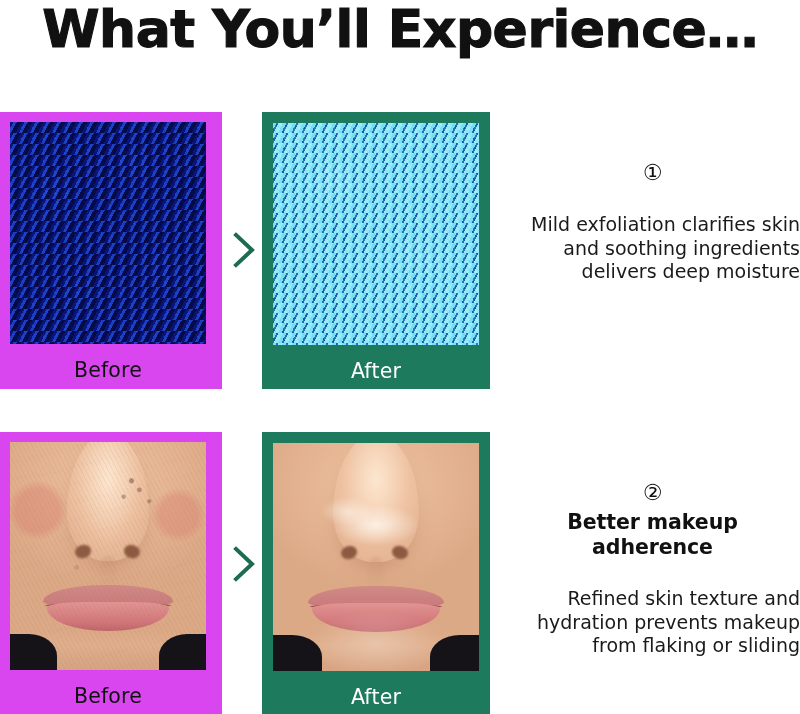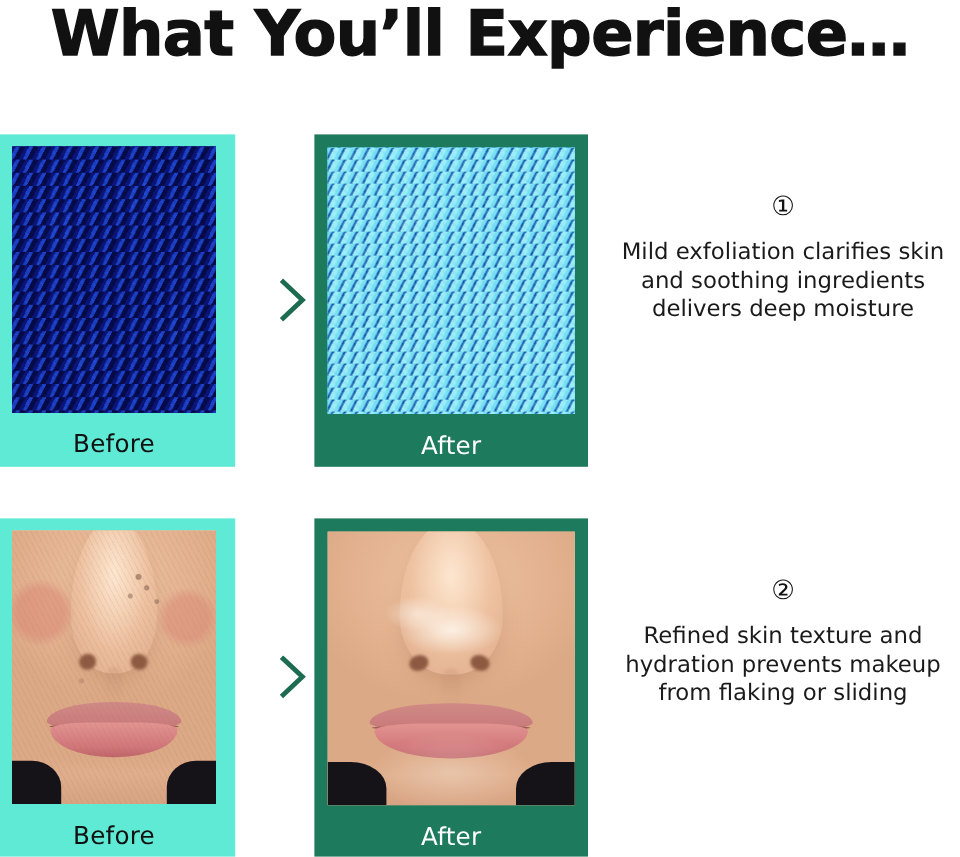--- a/index.html
+++ b/index.html
@@ -42,22 +42,22 @@
   #row-1 { top: 112px; height: 277px; }
   #row-2 { top: 432px; height: 282px; }
 
   .panel {
     position: absolute;
     top: 0;
     box-sizing: border-box;
   }
   .panel-before {
     left: 0;
-    width: 196px;
-    background: #5eead4;
+    width: 222px;
+    background: #d946ef;
     padding: 10px 16px 0 10px;
   }
   .panel-after {
     left: 262px;
     width: 228px;
     background: #1d7a5c;
     padding: 11px 11px 0 11px;
   }
   #row-1 .panel { height: 277px; }
   #row-2 .panel { height: 282px; }
@@ -114,26 +114,27 @@
   .feature-heading {
     margin-top: 4px;
     font-size: 20.5px;
     line-height: 25px;
     font-weight: 700;
     color: #111111;
     letter-spacing: -0.1px;
     font-family: "DejaVu Sans", "Liberation Sans", sans-serif;
   }
   .feature-body {
-    margin-top: 13px;
+    margin-top: 27px;
     font-size: 19px;
     line-height: 23.5px;
     color: #1a1a1a;
     font-family: "DejaVu Sans", "Liberation Sans", sans-serif;
     white-space: pre-line;
+    text-align: right;
   }
 
   
   .tex-uv-before {
     background-color: #0a1a7a;
     background-image:
       repeating-linear-gradient(118deg,
         rgba(10,20,120,0.95) 0px, rgba(10,20,120,0.95) 3px,
         rgba(30,70,210,0.85) 3px, rgba(30,70,210,0.85) 6px,
         rgba(5,10,70,0.95) 6px, rgba(5,10,70,0.95) 10px),
@@ -322,16 +323,17 @@
 
 <div class="feature" id="feature-1">
   <div class="feature-number">①</div>
   <div class="feature-body">Mild exfoliation clarifies skin
 and soothing ingredients
 delivers deep moisture</div>
 </div>
 
 <div class="feature" id="feature-2">
   <div class="feature-number">②</div>
+  <div class="feature-heading">Better makeup adherence</div>
   <div class="feature-body">Refined skin texture and
 hydration prevents makeup
 from flaking or sliding</div>
 </div>
 
 </body></html>

